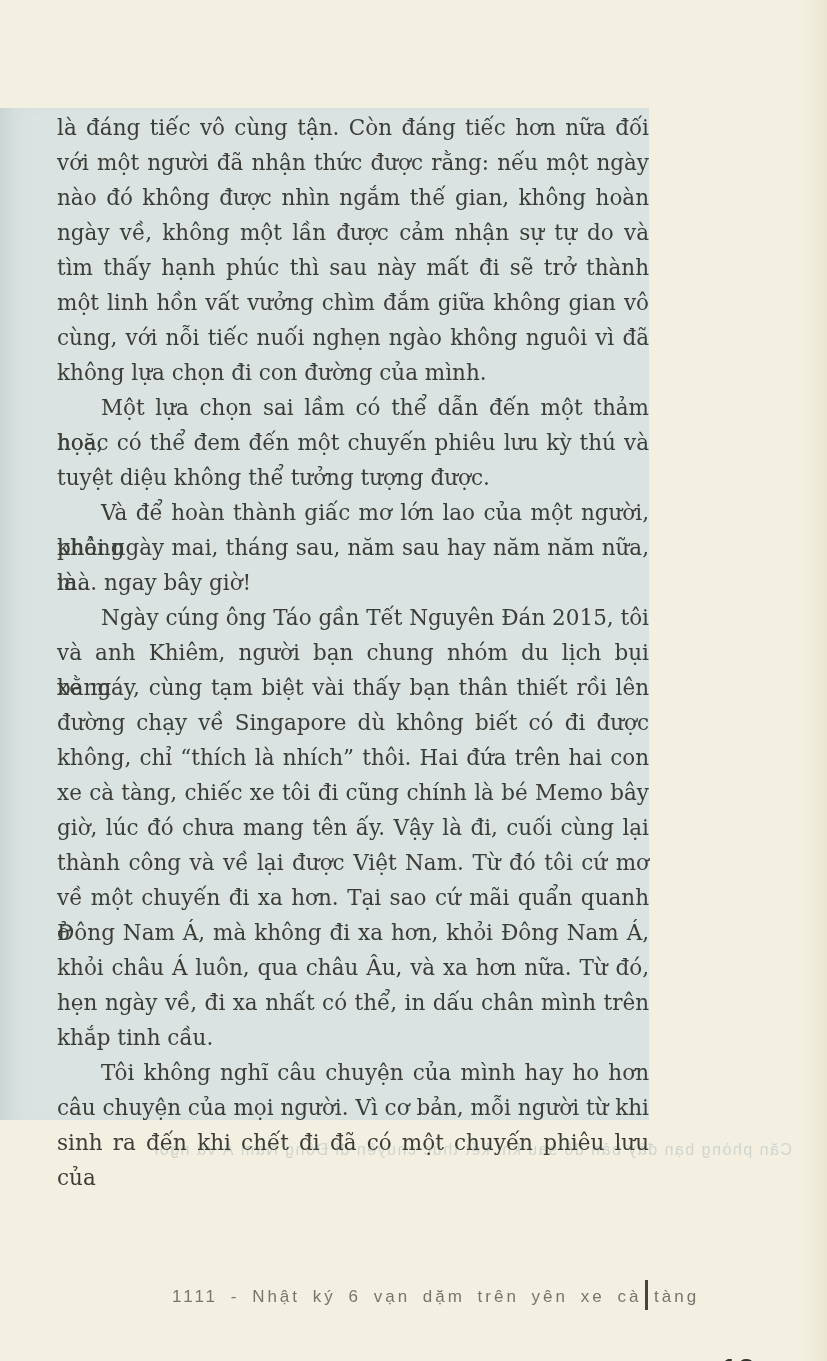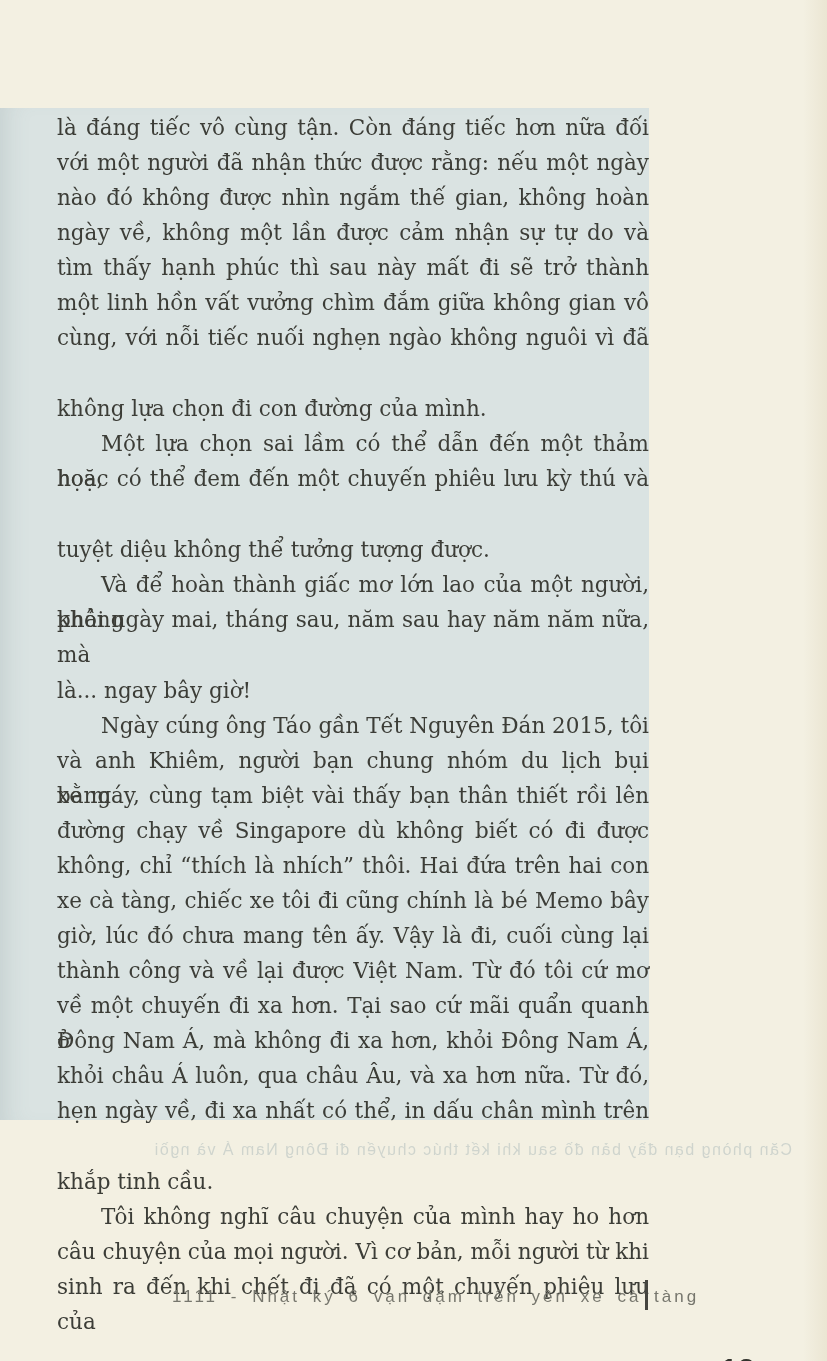--- a/index.html
+++ b/index.html
@@ -38,21 +38,21 @@
   }
   .line {
     height: 35px;
     line-height: 35px;
     text-align: justify;
     text-align-last: justify;
     text-justify: inter-word;
     white-space: normal;
   }
   .line.indent { text-indent: 44px; }
-  .line.par-end { text-align-last: left; margin-top: 36px; }
+  .line.par-end { text-align-last: left; }
   .bleedthrough {
     position: absolute;
     top: 1141px;
     left: 50px;
     width: 742px;
     transform: scaleX(-1);
     color: var(--bleed-ink);
     opacity: 0.30;
     font-family: "Liberation Sans", sans-serif;
     font-size: 16px;

